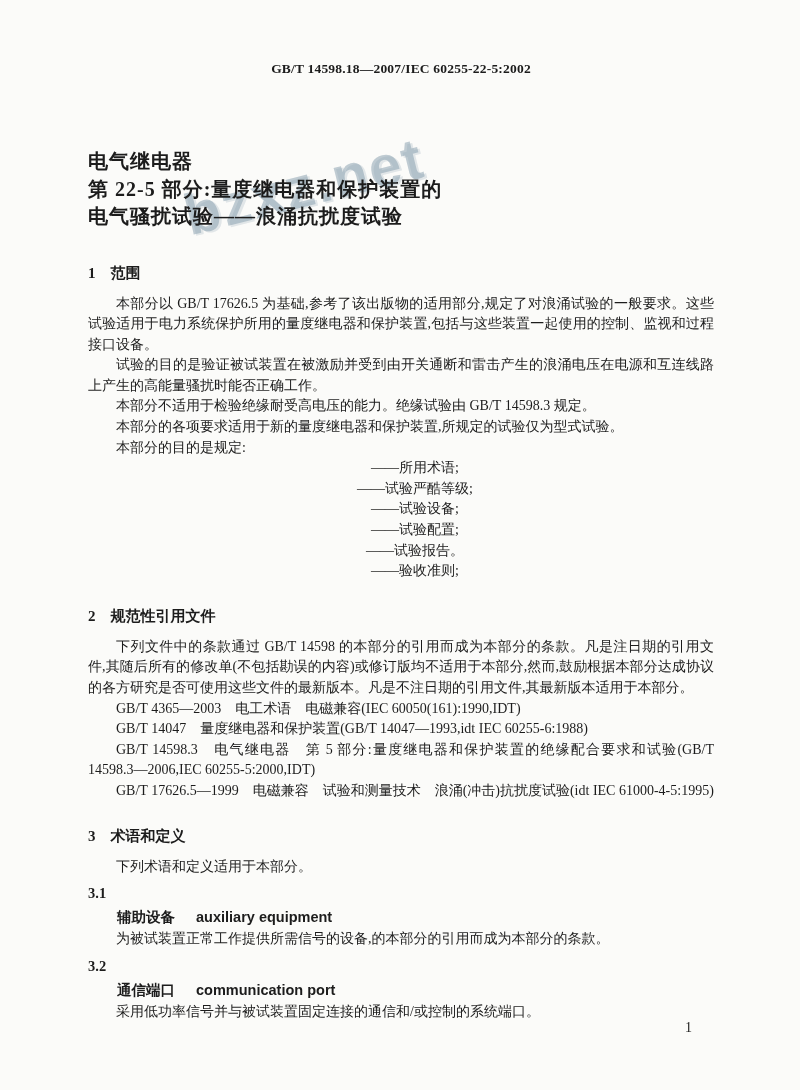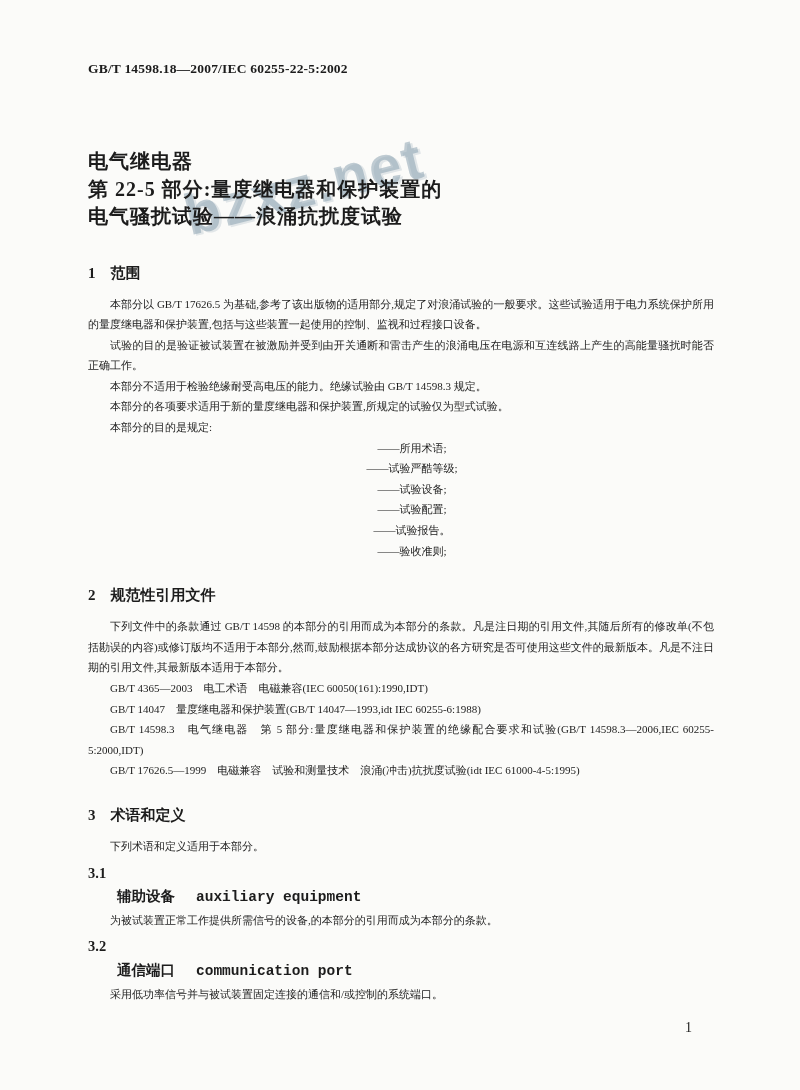--- a/index.html
+++ b/index.html
@@ -29,21 +29,21 @@
     font-family: "Liberation Sans", "DejaVu Sans", sans-serif;
     font-weight: bold;
     font-size: 58px;
     letter-spacing: 2px;
     color: rgba(132, 156, 172, 0.50);
     text-shadow: 2px 2px 0 rgba(132, 156, 172, 0.22);
     white-space: nowrap;
     pointer-events: none;
   }
   .doc-header {
-    text-align: left;
+    text-align: center;
     font-weight: bold;
     font-size: 13.5px;
     line-height: 18px;
     letter-spacing: 0.2px;
   }
   .doc-title {
     margin-top: 70px;
     text-align: left;
     font-weight: bold;
     font-size: 20px;
@@ -53,40 +53,40 @@
   .section-heading {
     font-weight: bold;
     font-size: 15px;
     line-height: 20px;
     margin: 32px 0 11px 0;
   }
   .section-heading.s2 { margin-top: 24px; }
   .section-heading.s3 { margin-top: 24px; font-family: Liberation Serif, serif; }
   .para {
     margin: 0;
-    font-size: 11px;
+    font-size: 14px;
     line-height: 20.6px;
     text-indent: 2em;
     text-align: justify;
   }
   .list-item { text-align: center; }
   .term-number {
     font-weight: bold;
     font-size: 14.5px;
     line-height: 20.6px;
     margin: 6px 0 3px 0;
   }
   .term-line {
     font-weight: bold;
     font-size: 14.5px;
     line-height: 20.6px;
     padding-left: 2em;
     margin-bottom: 2px;
   }
-  .term-en { margin-left: 1.2em; font-family: Liberation Mono, monospace; }
+  .term-en { margin-left: 1.2em; font-family: Liberation Sans, sans-serif; }
   .term-def { margin-bottom: 4px; }
   .page-number {
     position: absolute;
     right: 108px;
     bottom: 54px;
     font-size: 14px;
     z-index: 1;
   }
 </style>
 </head>

